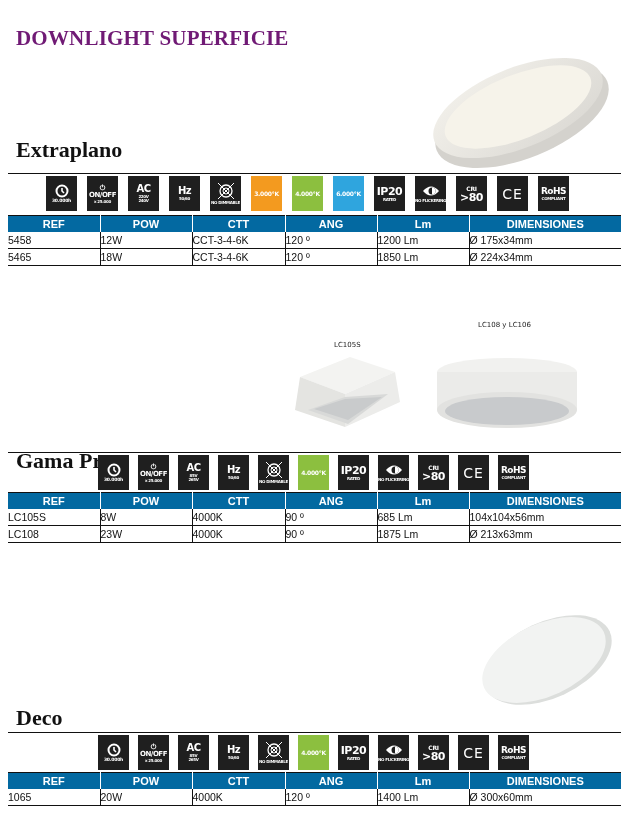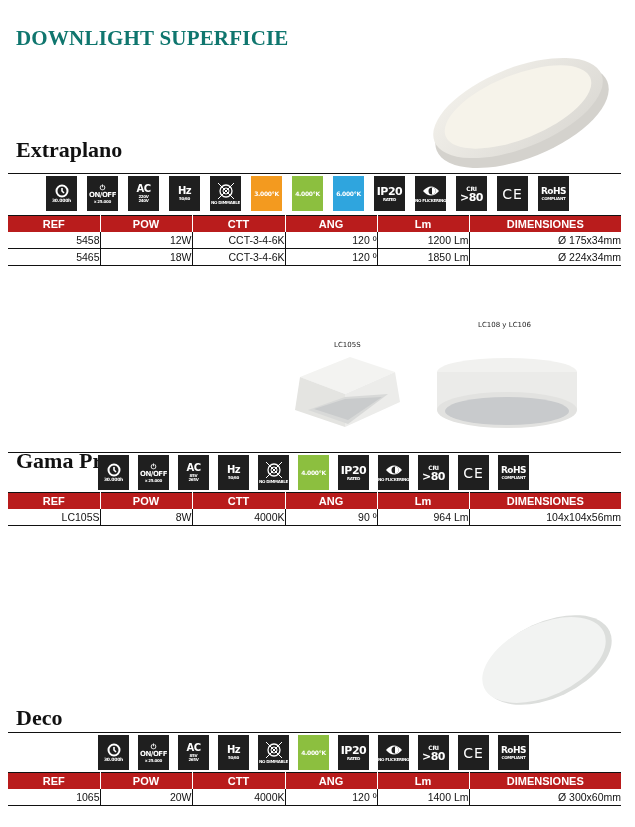--- a/index.html
+++ b/index.html
@@ -2,21 +2,21 @@
 <html><head>
 <meta charset="utf-8">
 <style>
   * { box-sizing: border-box; margin: 0; padding: 0; }
   html, body { width: 635px; height: 827px; background: #ffffff; overflow: hidden; }
   body { position: relative; font-family: "Liberation Sans", sans-serif; color: #111; }
 
   .page-title {
     position: absolute; left: 16px; top: 26px;
     font-family: "Liberation Serif", serif; font-weight: bold;
-    font-size: 21px; letter-spacing: 0.2px; color: #0f766e;
+    font-size: 21px; letter-spacing: 0.2px; color: #701a75;
   }
   .section-title {
     position: absolute; left: 16px;
     font-family: "Liberation Serif", serif; font-weight: bold;
     font-size: 22px; color: #111;
   }
   .rule { position: absolute; left: 8px; width: 613px; height: 1px; background: #111; }
 
   .icon-row { position: absolute; display: flex; gap: 9px; height: 35px; }
   .badge {
@@ -32,27 +32,27 @@
   .badge.orange { background: #f39a1f; }
   .badge.green { background: #8cbf3f; }
   .badge.blue { background: #2fa5de; }
   .badge svg { display: block; }
 
   table.spec {
     position: absolute; left: 8px; width: 613px; border-collapse: collapse;
     font-size: 10.5px; color: #111;
   }
   table.spec th {
-    background: #b91c1c; color: #fff; font-weight: bold; font-size: 11px;
+    background: #0369a1; color: #fff; font-weight: bold; font-size: 11px;
     height: 16px; border-right: 1px solid #ffffff; padding: 0;
     border-top: 1px solid #111;
   }
   table.spec th:last-child { border-right: none; }
   table.spec td {
-    height: 17px; text-align: right; border-bottom: 1px solid #111;
+    height: 17px; text-align: left; border-bottom: 1px solid #111;
     border-right: 1px solid #111; padding: 0;
   }
   table.spec td:last-child { border-right: none; }
   col.c1 { width: 92px; } col.c2 { width: 92px; } col.c3 { width: 93px; }
   col.c4 { width: 92px; } col.c5 { width: 92px; } col.c6 { width: 152px; }
 
   .product-img { position: absolute; }
   .caption { position: absolute; font-size: 7px; color: #222; font-family: "DejaVu Sans", sans-serif; }
 </style>
 </head>
@@ -266,22 +266,30 @@
       <th>Lm</th>
       <th>DIMENSIONES</th>
     </tr>
   </thead>
   <tbody>
     <tr>
       <td>LC105S</td>
         <td>8W</td>
         <td>4000K</td>
         <td>90 º</td>
-        <td>964 Lm</td>
+        <td>685 Lm</td>
         <td>104x104x56mm</td>
+    </tr>
+    <tr>
+      <td>LC108</td>
+        <td>23W</td>
+        <td>4000K</td>
+        <td>90 º</td>
+        <td>1875 Lm</td>
+        <td>Ø 213x63mm</td>
     </tr>
   </tbody>
 </table>
 
 <svg class="product-img" style="left:470px;top:608px" width="150" height="100" viewBox="0 0 150 100">
   <ellipse cx="78" cy="52" rx="68" ry="38" transform="rotate(-25 78 52)" fill="#dcdedc"></ellipse>
   <ellipse cx="74" cy="52" rx="66" ry="36" transform="rotate(-25 74 52)" fill="#f2f3f2"></ellipse>
 </svg>
 
 <div class="section-title" style="top:705px">Deco</div>

